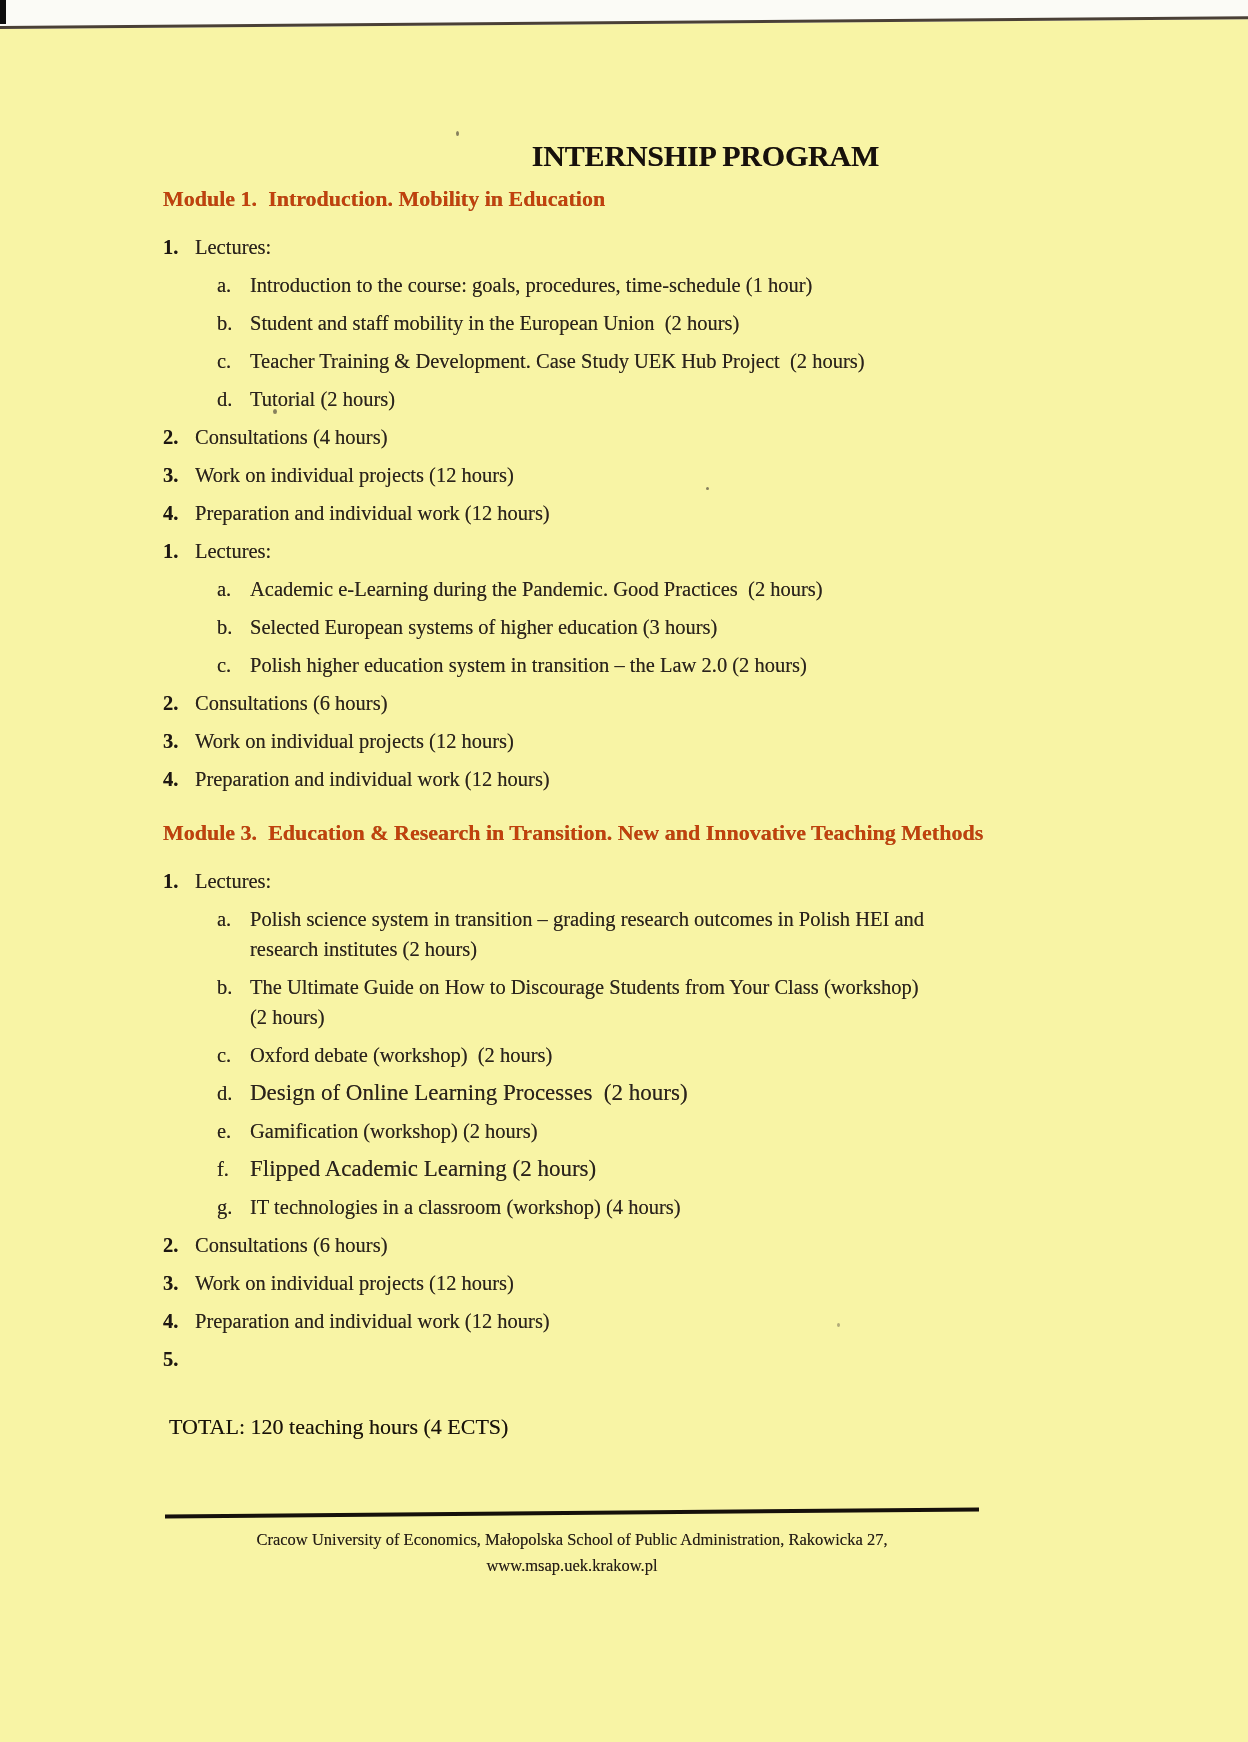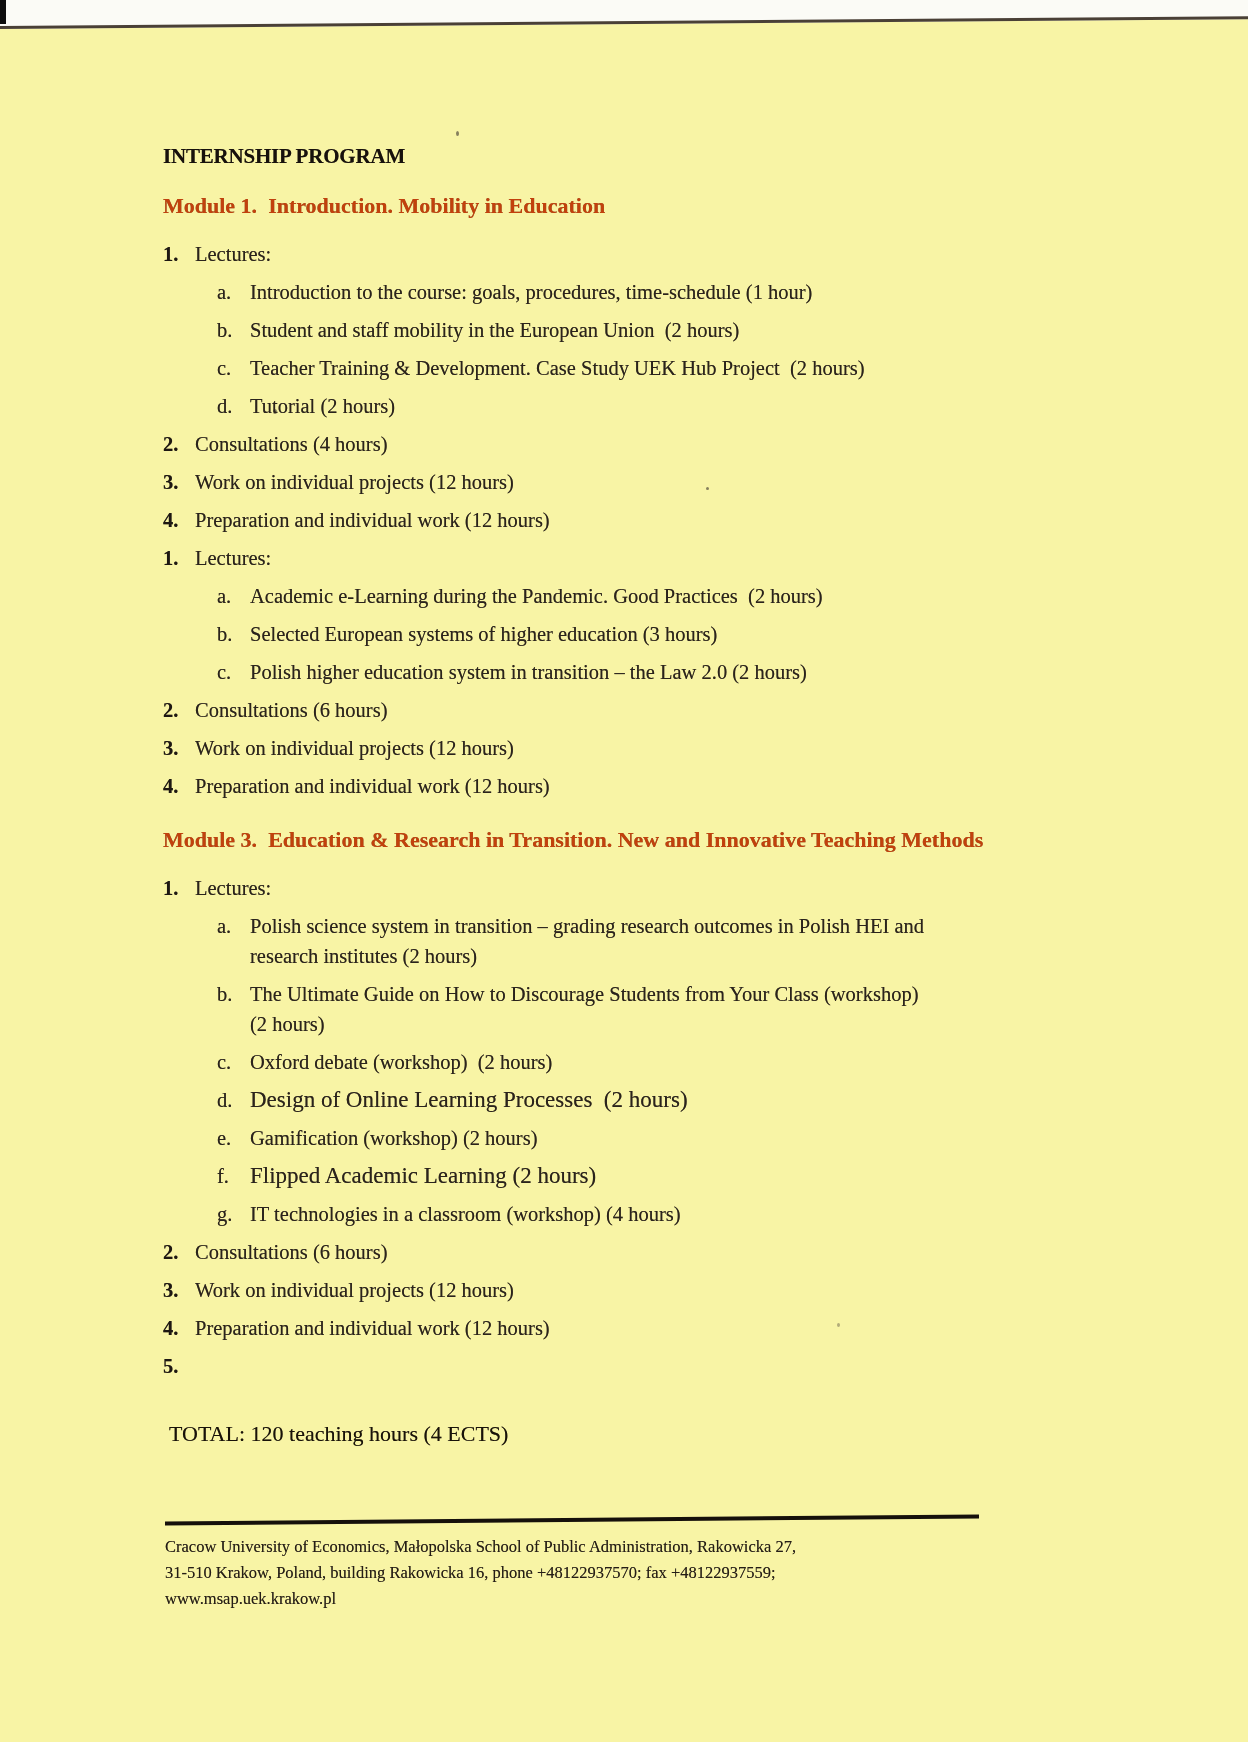--- a/index.html
+++ b/index.html
@@ -29,22 +29,22 @@
     background:#0d0d0d;
   }
   .speck{position:absolute;background:#4a4236;border-radius:50%;opacity:.65;}
 
   .content{
     position:relative;
     padding:139px 0 0 163px;
     text-shadow:0 0 .6px rgba(45,34,22,.55);
   }
   h1.doc-title{
-    font-size:21px;line-height:34px;letter-spacing:-.2px;
-    margin:0 0 18px 0;color:#17110c;font-weight:bold;
+    font-size:30px;line-height:34px;letter-spacing:-.2px;
+    margin:0 0 11px 0;color:#17110c;font-weight:bold;text-align:center;
   }
   h2.module-heading{
     font-size:22px;line-height:30px;
     margin:0 0 18px 0;color:#c2410c;font-weight:bold;
   }
   .module{margin:0;}
   .module + .module{margin-top:0;}
   .module .module-heading.gap{margin-top:24px;}
 
   .item{
@@ -73,21 +73,21 @@
     line-height:30px;margin:38px 0 0 6px;
   }
 
   .page-footer{margin-top:69px;width:814px;margin-left:2px;}
   .footer-rule{
     border:0;border-top:4px solid #16100b;
     margin:0;width:814px;
     transform:rotate(-0.5deg);
   }
   .footer-text{
-    margin:12px 0 0 0;text-align:left;
+    margin:12px 0 0 0;text-align:center;
     font-size:16.5px;line-height:26px;color:#241d16;
   }
   .footer-text p{margin:0;}
 </style>
 </head>
 <body>
 
 <div class="page">
   <div class="scan-edge"></div>
   <div class="corner-mark"></div>
@@ -222,19 +222,18 @@
         <span class="num">5.</span>
       </div>
     </section>
 
     <p class="total-line">TOTAL: 120 teaching hours (4 ECTS)</p>
 
     <footer class="page-footer">
       <hr class="footer-rule">
       <div class="footer-text">
         <p>Cracow University of Economics, Małopolska School of Public Administration, Rakowicka 27,</p>
-        <p>31-510 Krakow, Poland, building Rakowicka 16, phone +48122937570; fax +48122937559;</p>
         <p>www.msap.uek.krakow.pl</p>
       </div>
     </footer>
 
   </div>
 </div>
 
 </body></html>

